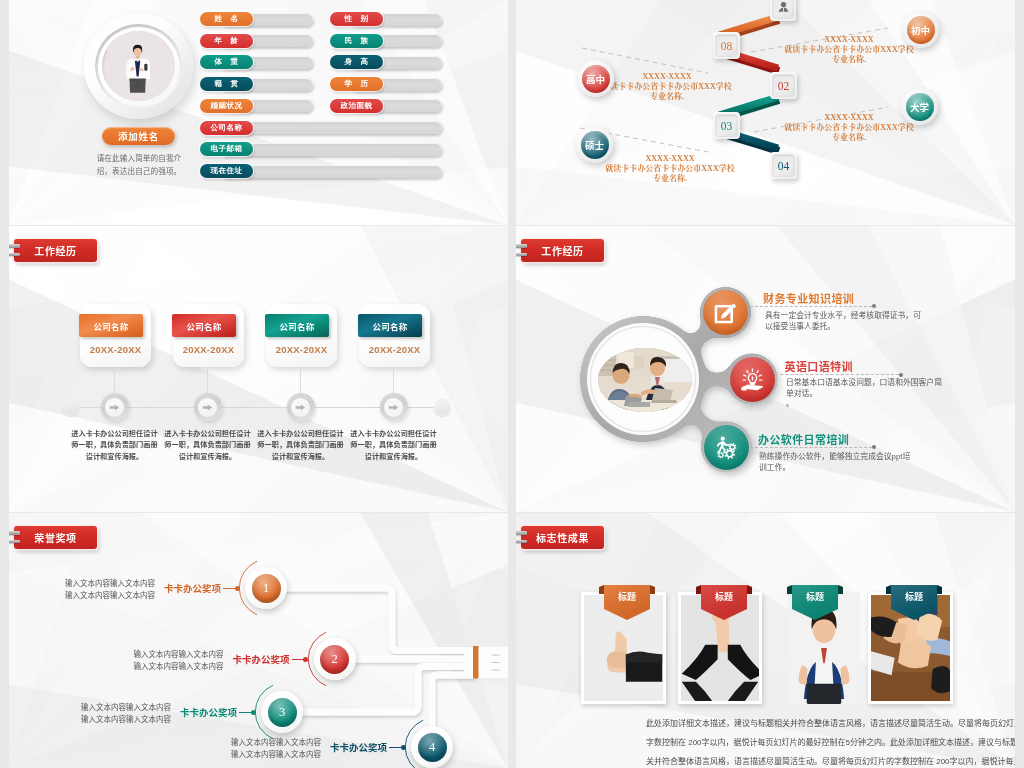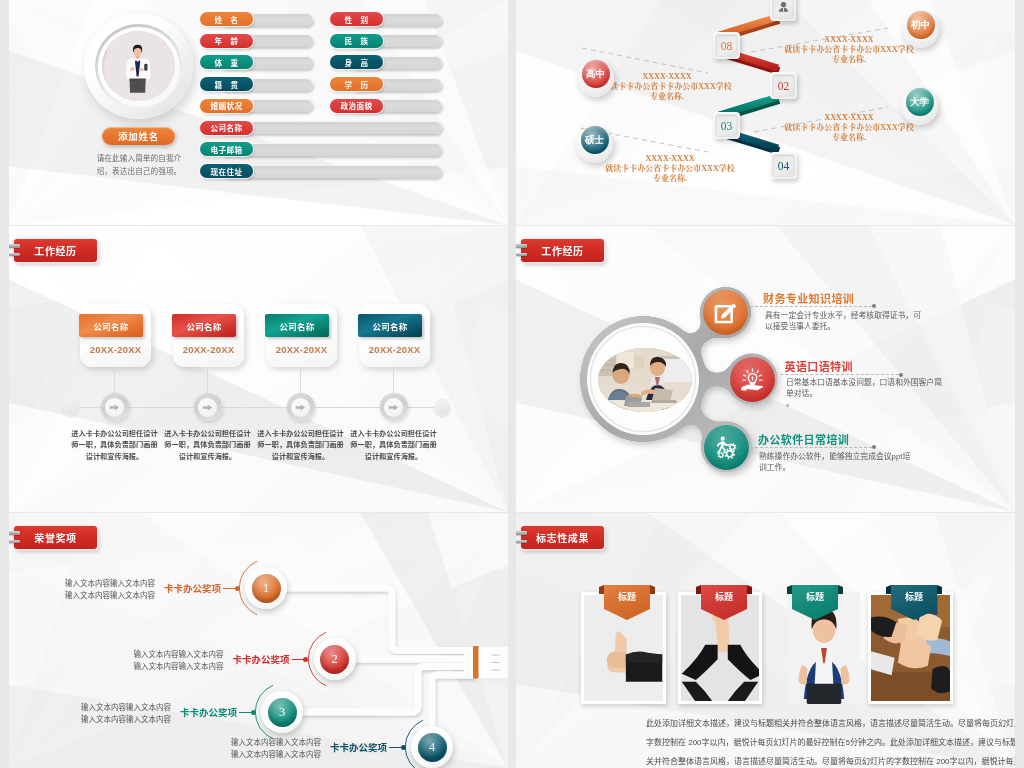--- a/index.html
+++ b/index.html
@@ -27,21 +27,21 @@
   .banner .tabs i{position:absolute;left:0;width:12px;height:3.6px;
      background:linear-gradient(180deg,#d6d6d6,#8f8f8f);border-radius:1px;
      box-shadow:0 1px 1px rgba(0,0,0,.18);}
   .banner .tabs i:nth-child(1){top:0;}
   .banner .tabs i:nth-child(2){top:8.5px;}
 
   
   .pill{position:absolute;height:14px;border-radius:7px;color:#fff;font-size:7.6px;
      font-weight:bold;display:flex;align-items:center;justify-content:center;
      letter-spacing:.4px;z-index:3;
-     box-shadow:0 0 0 1.2px rgba(255,255,255,.75), 1px 2px 3px rgba(0,0,0,.2);}
+     box-shadow:0 0 0 1.2px rgba(255,255,255,.75), 1px 2px 3px rgba(0,0,0,.2);font-family:Liberation Mono, monospace;}
   .slot{position:absolute;height:13px;border-radius:6.5px;
      background:linear-gradient(180deg,#cfcfcf 0%,#dbdbdb 45%,#d6d6d6 100%);
      box-shadow:inset 0 1px 1px rgba(255,255,255,.85),1px 2px 2.5px rgba(0,0,0,.2);
      z-index:1;}
   .c-or{background:linear-gradient(180deg,#ee8538 0%,#e2702a 100%);}
   .c-rd{background:linear-gradient(180deg,#e24a4a 0%,#d42f2f 100%);}
   .c-tl{background:linear-gradient(180deg,#0f9e8a 0%,#078172 100%);}
   .c-dk{background:linear-gradient(180deg,#0a6275 0%,#064b5c 100%);}
 
   .avatar-wrap{position:absolute;left:75px;top:13px;width:109px;height:106px;}
@@ -68,21 +68,21 @@
      background:linear-gradient(150deg,#fbfbfb 0%,#f4f4f4 50%,#ededed 100%);
      box-shadow:2px 3px 4px rgba(0,0,0,.18);
      display:flex;align-items:center;justify-content:center;font-size:11.5px;
      font-family:"Liberation Serif",serif;z-index:4;}
   .numbox::before{content:"";position:absolute;left:3px;top:3px;right:3px;bottom:3px;
      border-radius:3px;background:linear-gradient(150deg,#e7e7e7,#efefef 55%,#e2e2e2);
      box-shadow:inset 0 1px 2px rgba(0,0,0,.09), 0 0 0 0.8px #dcdcdc;}
   .numbox > *{position:relative;z-index:2}
   .circbadge{position:absolute;width:37px;height:37px;border-radius:50%;
      background:radial-gradient(circle at 35% 28%,#ffffff,#f0f0f0 60%,#dedede 100%);
-     box-shadow:2px 3px 6px rgba(0,0,0,.2);display:flex;justify-content:center;z-index:4;font-family:Liberation Serif, serif;}
+     box-shadow:2px 3px 6px rgba(0,0,0,.2);display:flex;align-items:center;justify-content:center;z-index:4;}
   .circbadge span{width:28px;height:28px;border-radius:50%;display:flex;align-items:center;
      justify-content:center;color:#fff;font-size:9.5px;font-weight:bold;
      box-shadow:inset 0 -2px 4px rgba(0,0,0,.18), inset 0 2px 3px rgba(255,255,255,.35);}
   .edutxt{position:absolute;text-align:center;font-size:8px;line-height:10.2px;font-weight:bold;
      font-family:"Liberation Serif","Noto Serif CJK SC",serif;white-space:nowrap;}
 
   
   .wcard{position:absolute;width:71px;height:63px;border-radius:12px;
      background:linear-gradient(165deg,#ffffff 0%,#fdfdfd 55%,#f3f3f3 100%);
      box-shadow:2px 3px 6px rgba(0,0,0,.15);}

